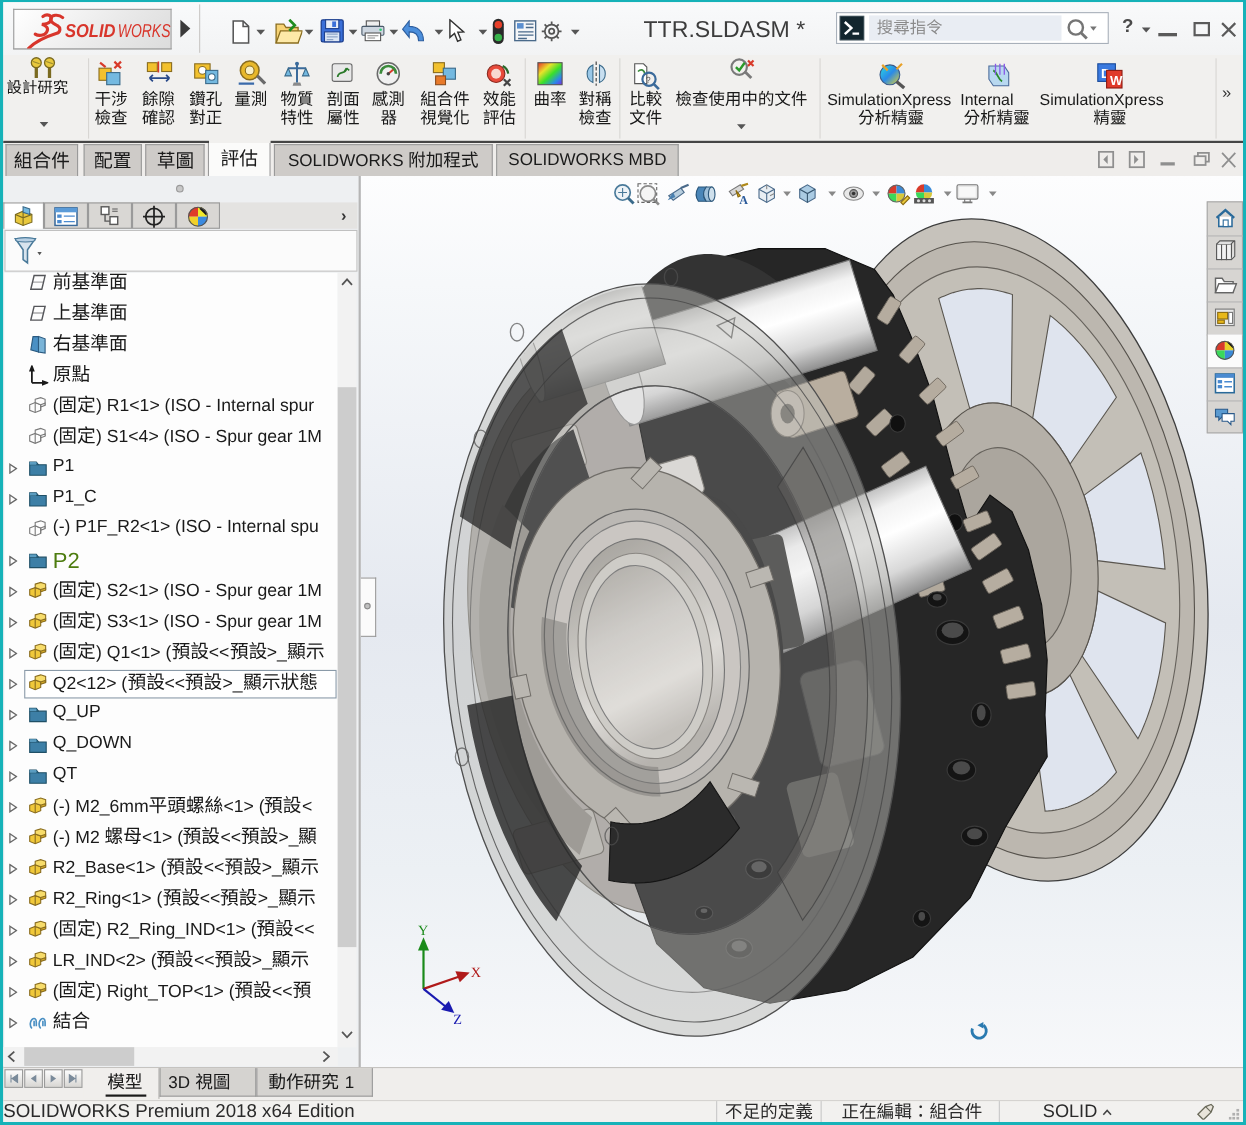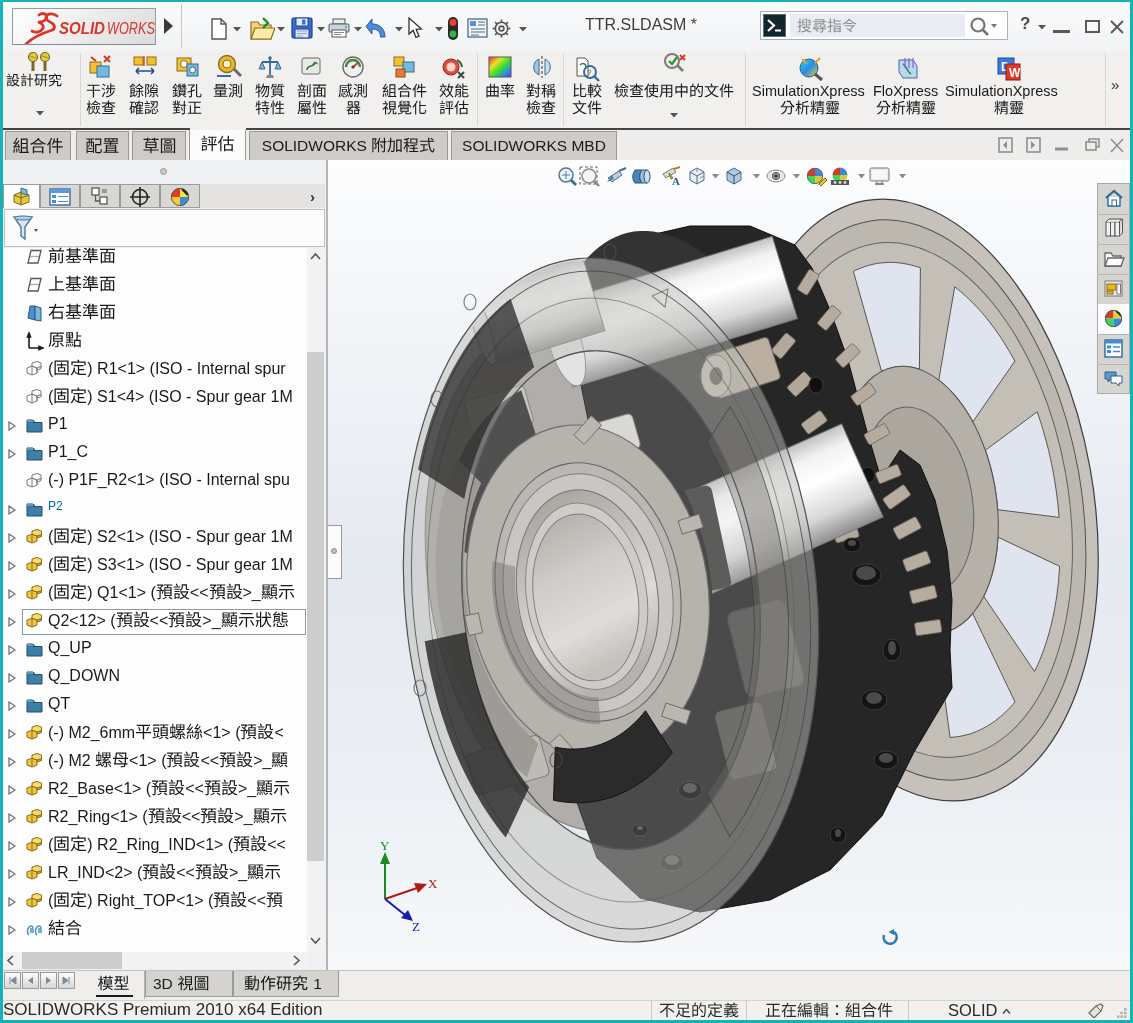--- a/index.html
+++ b/index.html
@@ -1,18 +1,18 @@
 <!DOCTYPE html>
 <html><head><meta charset="utf-8"><style>
 *{margin:0;padding:0;box-sizing:border-box}
 html,body{width:1133px;height:1023px;overflow:hidden}
 body{font-family:"Liberation Sans",sans-serif;background:#f1f0ee;position:relative}
 .abs{position:absolute}
 .teal{background:#16b2b8}
-.ttl{font-size:16px;color:#444}
+.ttl{font-size:21px;color:#444}
 </style></head><body>
 <div class="abs teal" style="left:0;top:0;width:1133px;height:2px"></div>
 <div class="abs teal" style="left:0;top:0;width:3px;height:1023px"></div>
 <div class="abs teal" style="left:1130px;top:0;width:3px;height:1023px"></div>
 <div class="abs teal" style="left:0;top:1020px;width:1133px;height:3px"></div>
 <div class="abs" style="left:3px;top:2px;width:1127px;height:48px;background:linear-gradient(#f9fafb,#f2f3f4)"></div>
 <div class="abs" style="left:12px;top:8px;width:144px;height:37px;background:linear-gradient(135deg,#ffffff,#e9e9e9 60%,#dcdcdc);border:1px solid #9a9a9a;border-bottom-color:#888"></div>
 <svg class="abs" style="left:13px;top:9px" width="144" height="35" viewBox="0 0 144 35">
 <g fill="none" stroke="#d8352b" stroke-width="2.8" stroke-linecap="round">
 <path d="M26 6 C30 3 34.5 5 33.5 9 C32.7 12 28 13.2 25 13 C29 14 31.5 17 29.5 20 C27.5 23.5 22 24 19 22"></path>
@@ -349,21 +349,21 @@
       <use href="#u5206" x="0"></use>
       <use href="#u6790" x="1000"></use>
       <use href="#u7CBE" x="2000"></use>
       <use href="#u9748" x="3000"></use>
     </svg></div>
 <div class="abs" style="left:893px;top:56px"><svg width="28" height="26" viewBox="0 0 28 26">
 <path d="M6 4 L20 4 L24 10 L24 22 L10 22 L6 16 Z" fill="#b8d8f0" stroke="#4a6a9a"></path>
 <path d="M10 8 C14 10 14 16 18 18" stroke="#2a8a2a" stroke-width="1.6" fill="none"></path>
 <path d="M12 2 V12 M16 2 V12 M20 2 V12" stroke="#8a5ae8" stroke-width="1.2"></path>
     </svg></div>
-<div class="abs" style="left:873px;top:83px;font-size:14.5px;color:#1a1a1a">FloXpress</div>
+<div class="abs" style="left:873px;top:83px;font-size:14.5px;color:#1a1a1a">Internal</div>
 <div class="abs" style="left:876px;top:99px"><svg style="vertical-align:-0.13em;" width="60" height="15" viewBox="0 0 4000 1000" fill="#1a1a1a">
       <use href="#u5206" x="0"></use>
       <use href="#u6790" x="1000"></use>
       <use href="#u7CBE" x="2000"></use>
       <use href="#u9748" x="3000"></use>
     </svg></div>
 <div class="abs" style="left:996px;top:56px"><svg width="26" height="26" viewBox="0 0 26 26">
 <rect x="2" y="2" width="16" height="16" fill="#3a7ae0" stroke="#1a4a9a"></rect>
 <text x="5" y="15" font-size="12" fill="#fff" font-weight="bold">D</text>
 <rect x="10" y="8" width="14" height="16" fill="#e03a2a" stroke="#8a1a12"></rect>
@@ -566,21 +566,21 @@
     </svg></div>
 <div class="abs" style="left:48px;top:471px;width:258px;height:22px;overflow:hidden;font-size:16px;color:#1a1a1a;white-space:nowrap">(-) P1F_R2&lt;1&gt; (ISO - Internal spu</div>
 <svg class="abs" style="left:8px;top:505px" width="8" height="10" viewBox="0 0 8 10">
     <path d="M1 1 L7 5 L1 9 Z" fill="none" stroke="#6a6a6a" stroke-width="1.2"></path>
   </svg>
 <div class="abs" style="left:25px;top:500px"><svg width="19" height="19" viewBox="0 0 19 19">
 <path d="M2 4 L8 4 L10 6.5 L17 6.5 L17 16 L2 16 Z" fill="#3d7fa6" stroke="#1f4f66"></path>
 <path d="M2 6.5 L10 6.5" stroke="#1f4f66"></path>
 <rect x="2" y="4" width="6" height="2.5" fill="#5a9cc0"></rect>
     </svg></div>
-<div class="abs" style="left:48px;top:499px;width:258px;height:22px;overflow:hidden;font-size:12px;color:#0369a1;white-space:nowrap">P2</div>
+<div class="abs" style="left:48px;top:499px;width:258px;height:22px;overflow:hidden;font-size:20px;color:#4d7c0f;white-space:nowrap">P2</div>
 <svg class="abs" style="left:8px;top:533px" width="8" height="10" viewBox="0 0 8 10">
     <path d="M1 1 L7 5 L1 9 Z" fill="none" stroke="#6a6a6a" stroke-width="1.2"></path>
   </svg>
 <div class="abs" style="left:25px;top:528px"><svg width="19" height="19" viewBox="0 0 19 19">
 <path d="M2 8 L7 6.2 L12 8 L12 13 L7 15 L2 13 Z" fill="#f0c83a" stroke="#8a6d1f"></path>
 <path d="M7 3 L12 1.5 L16.5 3 L16.5 8 L12 9.5 L12 8 L7 6.2 Z" fill="#f7dc6a" stroke="#8a6d1f"></path>
 <path d="M12 8 L16.5 6.5 L16.5 8.5 L12 10 Z" fill="#d8ae2a" stroke="#8a6d1f"></path>
 <path d="M7 6.2 L7 15" stroke="#8a6d1f" fill="none"></path>
     </svg></div>
 <div class="abs" style="left:48px;top:527px;width:258px;height:22px;overflow:hidden;font-size:16px;color:#1a1a1a;white-space:nowrap">(<svg style="vertical-align:-0.13em;" width="34" height="17" viewBox="0 0 2000 1000" fill="#1a1a1a">
@@ -1290,21 +1290,21 @@
       <use href="#u5716" x="1000"></use>
     </svg></div>
 <div class="abs" style="left:233px;top:971px;width:106px;height:26px;background:#d5d3d0;border:1px solid #9a9a9a;border-top:none"></div>
 <div class="abs" style="left:243px;top:975px;font-size:15.5px;color:#1a1a1a"><svg style="vertical-align:-0.13em;" width="66" height="16" viewBox="0 0 4000 1000" fill="#1a1a1a">
       <use href="#u52D5" x="0"></use>
       <use href="#u4F5C" x="1000"></use>
       <use href="#u7814" x="2000"></use>
       <use href="#u7A76" x="3000"></use>
     </svg> 1</div>
 <div class="abs" style="left:3px;top:1000px;width:1127px;height:20px;background:#f2f1ef;border-top:1px solid #d5d3d0"></div>
-<div class="abs" style="left:3px;top:1000px;font-size:17px;color:#2a2a2a">SOLIDWORKS Premium 2010 x64 Edition</div>
+<div class="abs" style="left:3px;top:1000px;font-size:17px;color:#2a2a2a">SOLIDWORKS Premium 2018 x64 Edition</div>
 <div class="abs" style="left:651px;top:1001px;width:1px;height:19px;background:#c8c8c8"></div>
 <div class="abs" style="left:657px;top:1002px"><svg style="vertical-align:-0.13em;" width="84" height="16" viewBox="0 0 5000 1000" fill="#2a2a2a">
       <use href="#u4E0D" x="0"></use>
       <use href="#u8DB3" x="1000"></use>
       <use href="#u7684" x="2000"></use>
       <use href="#u5B9A" x="3000"></use>
       <use href="#u7FA9" x="4000"></use>
     </svg></div>
 <div class="abs" style="left:746px;top:1001px;width:1px;height:19px;background:#c8c8c8"></div>
 <div class="abs" style="left:762px;top:1002px"><svg style="vertical-align:-0.13em;" width="134" height="16" viewBox="0 0 8000 1000" fill="#2a2a2a">

